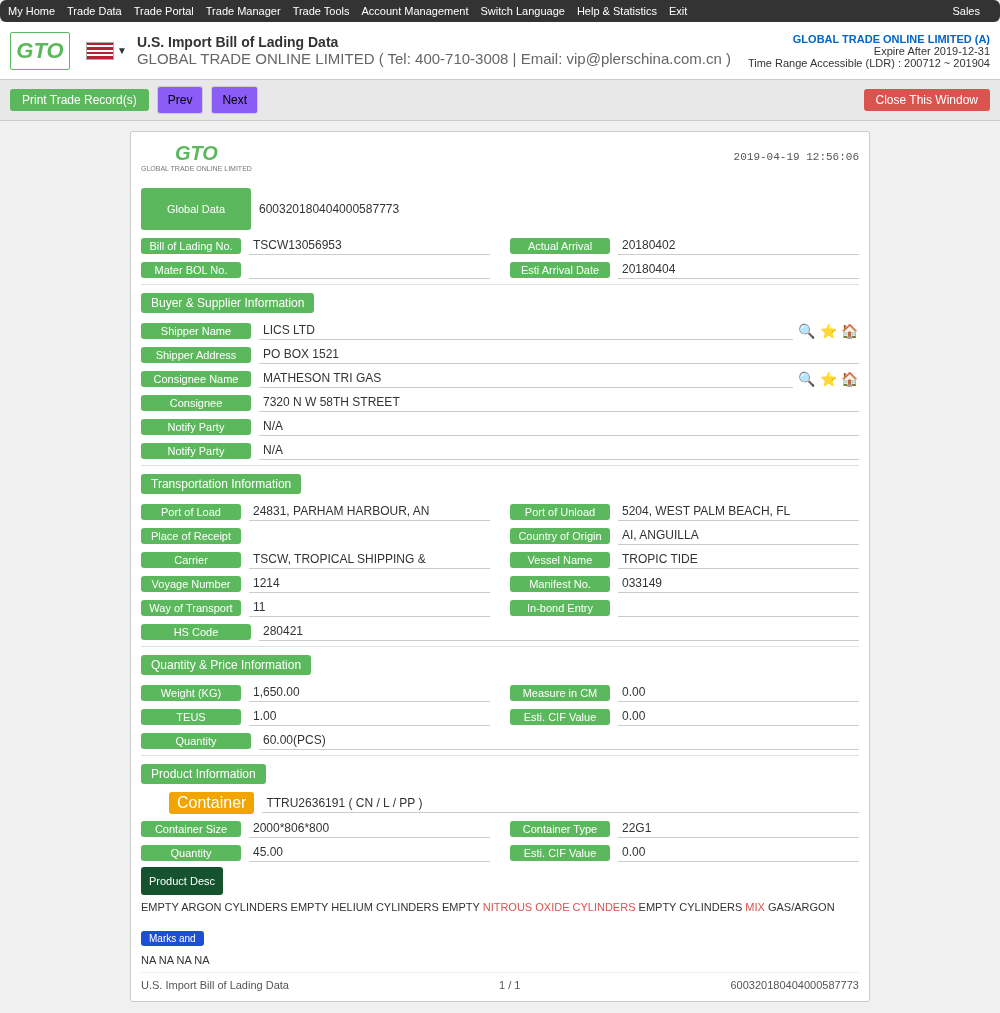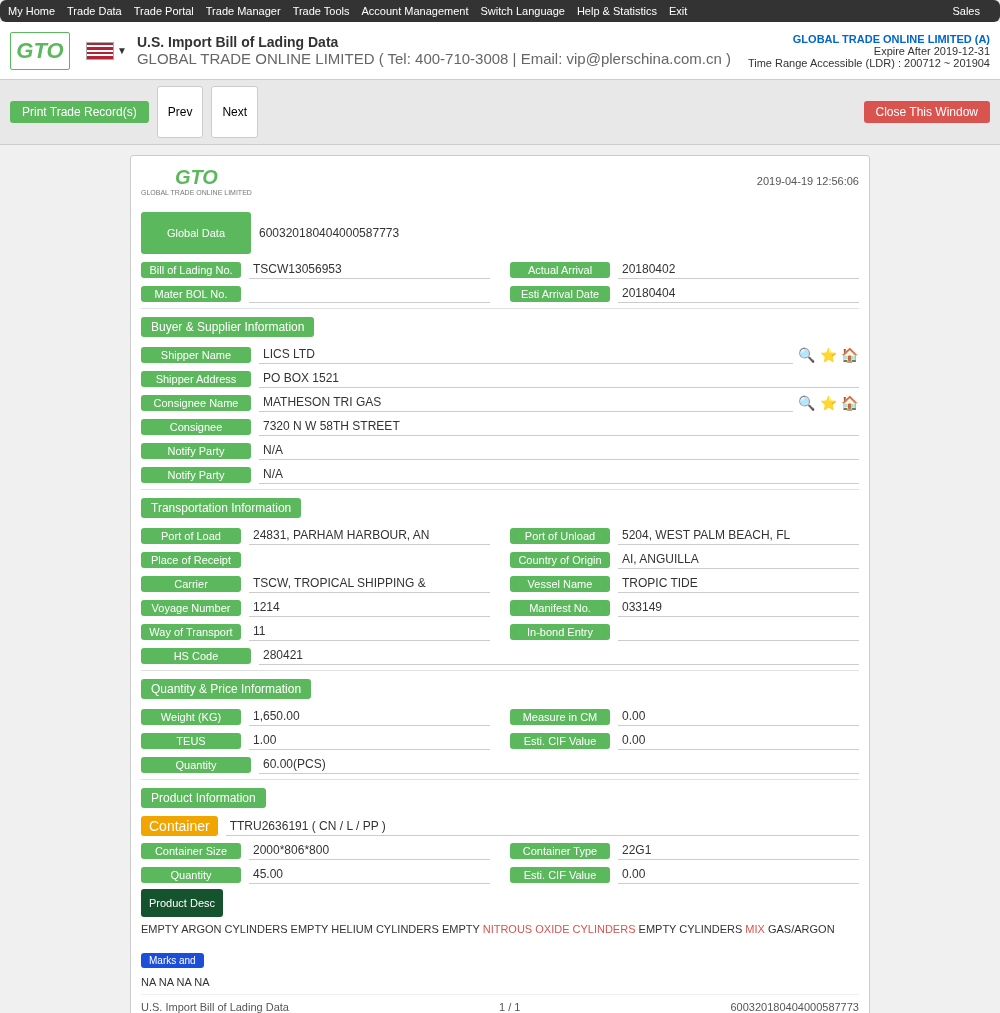--- a/index.html
+++ b/index.html
@@ -17,21 +17,21 @@
     .header-title { flex: 1; }
     .header-title .main { font-size: 14px; font-weight: bold; color: #333; }
     .header-title .sub { font-size: 15px; color: #666; }
     .header-right { text-align: right; font-size: 11px; }
     .header-right .company { color: #0066cc; font-weight: bold; }
     .header-right .expire { color: #333; }
 
     
     .toolbar { background: #e8e8e8; padding: 6px 10px; display: flex; align-items: center; gap: 8px; border-bottom: 1px solid #ccc; }
     .btn-green { background: #5cb85c; color: #fff; border: none; padding: 4px 12px; border-radius: 3px; cursor: pointer; font-size: 12px; }
-    .btn-nav { background: #ffffff; border: 1px solid #ccc; padding: 18px 10px; border-radius: 3px; cursor: pointer; font-size: 12px; }
+    .btn-nav { background: #8b5cf6; border: 1px solid #ccc; padding: 6px 10px; border-radius: 3px; cursor: pointer; font-size: 12px; }
     .btn-red { background: #d9534f; color: #fff; border: none; padding: 4px 12px; border-radius: 3px; cursor: pointer; font-size: 12px; margin-left: auto; }
 
     
     .content-wrapper { padding: 10px; max-width: 760px; margin: 0 auto; }
 
     
     .card { background: #fff; border: 1px solid #ccc; border-radius: 3px; margin-bottom: 12px; padding: 10px; }
 
     
     .card-header { display: flex; justify-content: space-between; align-items: center; margin-bottom: 10px; padding-bottom: 6px; }
@@ -51,21 +51,21 @@
     .field-icons { display: flex; gap: 4px; margin-left: 6px; }
     .field-icons span { font-size: 14px; cursor: pointer; }
 
     
     .two-field-row { display: flex; gap: 20px; margin-bottom: 5px; }
     .field-half { display: flex; align-items: center; flex: 1; }
     .field-half .field-label { min-width: 100px; }
     .field-half .field-value { flex: 1; }
 
     
-    .container-badge { background: #f0a500; color: #fff; padding: 2px 8px; border-radius: 3px; font-size: 14px; display: inline-block; margin-right: 8px; }
+    .container-badge { background: #f0a500; color: #fff; padding: 2px 8px; border-radius: 3px; font-size: 16px; display: inline-block; margin-right: 8px; margin-left: 28px; }
 
     
     .product-desc-label { background: #14532d; color: #fff; padding: 8px 8px; border-radius: 3px; font-size: 11px; display: inline-block; margin-bottom: 4px; }
     .product-desc-text { font-size: 11px; color: #333; line-height: 1.5; margin-bottom: 15px; }
 
     
     .marks-label { background: #1d4ed8; color: #fff; padding: 2px 8px; border-radius: 3px; font-size: 10px; display: inline-block; margin-bottom: 4px; }
 
     
     .card-footer { display: flex; justify-content: space-between; align-items: center; font-size: 11px; color: #555; border-top: 1px solid #eee; padding-top: 6px; margin-top: 6px; }
@@ -130,21 +130,21 @@
 
 <div class="content-wrapper">
 
   <div class="card">
 
     <div class="card-header">
       <div style="display:flex;flex-direction:column;align-items:center;">
         <div style="font-size:20px;font-weight:bold;color:#5cb85c;font-style:italic;">GTO</div>
         <div style="font-size:7px;color:#777;">GLOBAL TRADE ONLINE LIMITED</div>
       </div>
-      <div style="font-size:11px;color:#555;">2019-04-19 12:56:06</div>
+      <div style="font-size:11px;color:#555;font-family:Liberation Mono, monospace;">2019-04-19 12:56:06</div>
     </div>
 
     <div class="global-data-row">
       <span class="label-btn">Global Data</span>
       <span class="value-text">600320180404000587773</span>
     </div>
 
     <div class="two-field-row">
       <div class="field-half">
         <span class="field-label">Bill of Lading No.</span>

